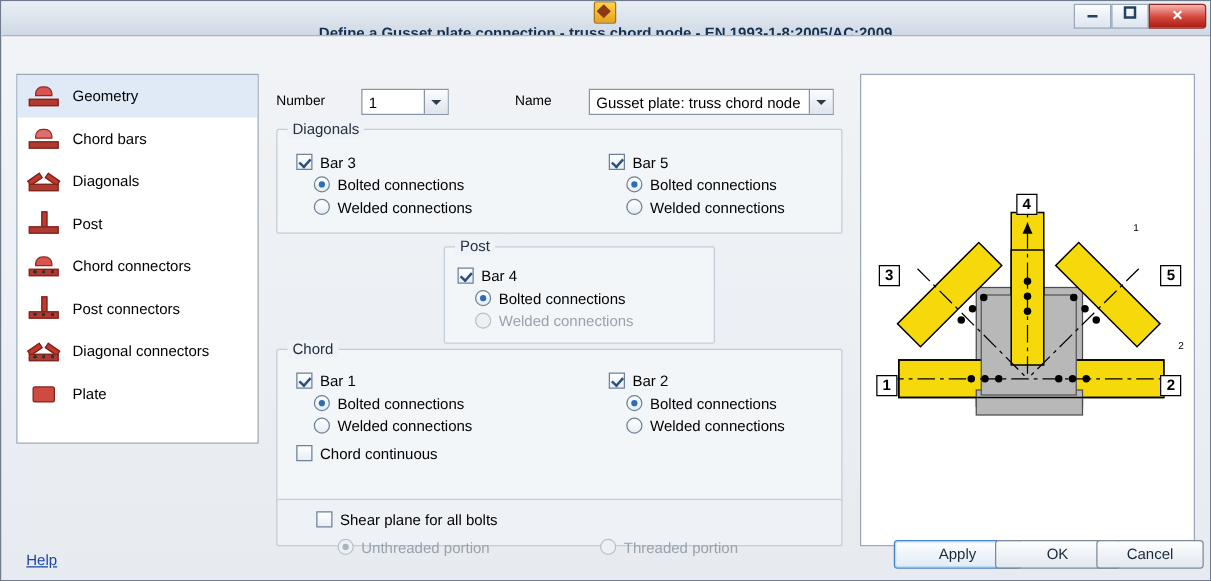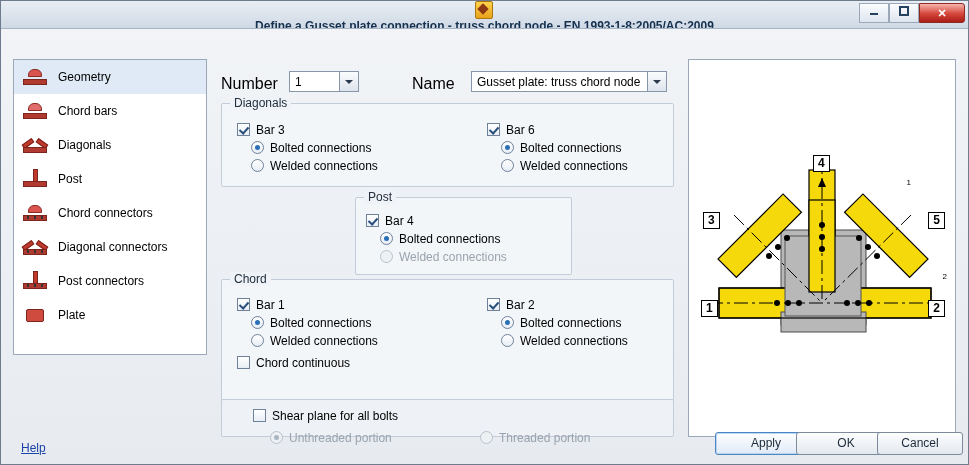--- a/index.html
+++ b/index.html
@@ -262,21 +262,21 @@
     justify-content: center;
   }
   .caret {
     width: 0; height: 0;
     border-left: 4px solid transparent;
     border-right: 4px solid transparent;
     border-top: 4px solid #2b3b4d;
   }
   .flabel {
     position: absolute;
-    font-size: 16px;
+    font-size: 11px;
   }
   
   .preview {
     position: absolute;
     left: 687px;
     top: 30px;
     width: 268px;
     height: 378px;
     background: #fff;
     border: 1px solid #9aa8ba;
@@ -382,35 +382,35 @@
         <span class="nav-icon">
           <span class="ico-top" style="background:#d9534f"></span>
             <span class="ico-base"></span>
             <span class="ico-dots"></span>
         </span>
         <span class="lbl">Chord connectors</span>
       </div>
 
       <div class="nav-item">
         <span class="nav-icon">
+          <span class="ico-post"></span>
+            <span class="ico-base"></span>
+            <span class="ico-dots"></span>
+        </span>
+        <span class="lbl">Post connectors</span>
+      </div>
+
+      <div class="nav-item">
+        <span class="nav-icon">
           <span class="ico-diag-l"></span>
             <span class="ico-diag-r"></span>
             <span class="ico-base"></span>
             <span class="ico-dots"></span>
         </span>
         <span class="lbl">Diagonal connectors</span>
-      </div>
-
-      <div class="nav-item">
-        <span class="nav-icon">
-          <span class="ico-post"></span>
-            <span class="ico-base"></span>
-            <span class="ico-dots"></span>
-        </span>
-        <span class="lbl">Post connectors</span>
       </div>
 
       <div class="nav-item">
         <span class="nav-icon">
           <span class="ico-plate"></span>
         </span>
         <span class="lbl">Plate</span>
       </div>
 
     </div>
@@ -441,21 +441,21 @@
         <div class="opt" style="margin-left:14px;">
           <span class="rad checked"></span><span>Bolted connections</span>
         </div>
         <div class="opt" style="margin-left:14px;">
           <span class="rad"></span><span>Welded connections</span>
         </div>
       </div>
 
       <div style="position:absolute; left:265px; top:15px;">
         <div class="opt">
-          <span class="chk checked"></span><span class="chk-lbl">Bar 6</span>
+          <span class="chk checked"></span><span class="chk-lbl">Bar 5</span>
         </div>
         <div class="opt" style="margin-left:14px;">
           <span class="rad checked"></span><span>Bolted connections</span>
         </div>
         <div class="opt" style="margin-left:14px;">
           <span class="rad"></span><span>Welded connections</span>
         </div>
       </div>
     </div>
 

